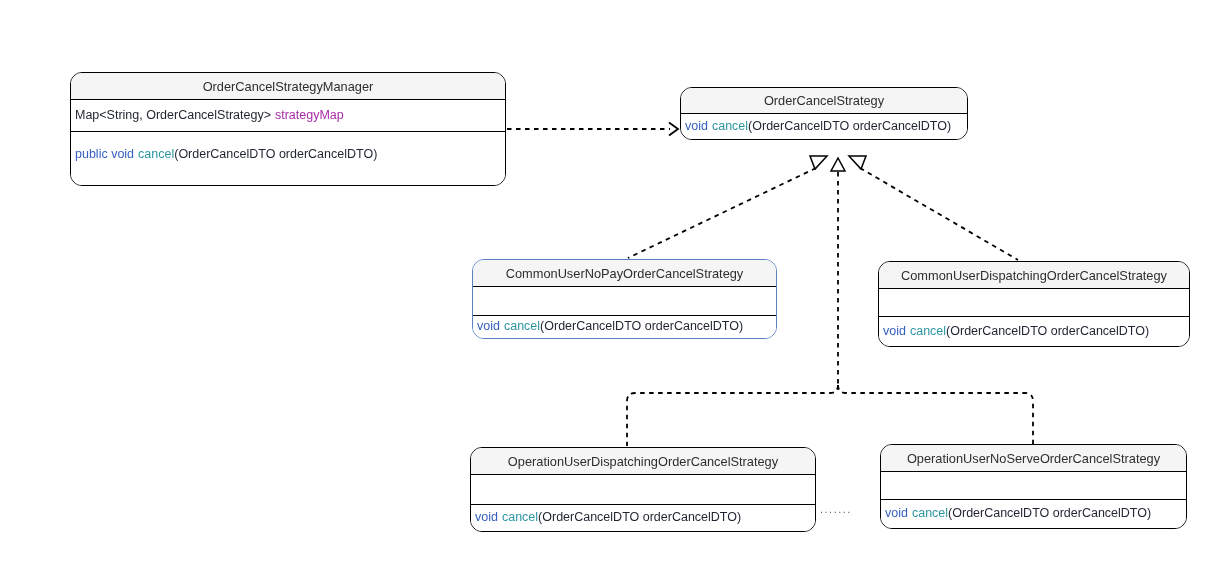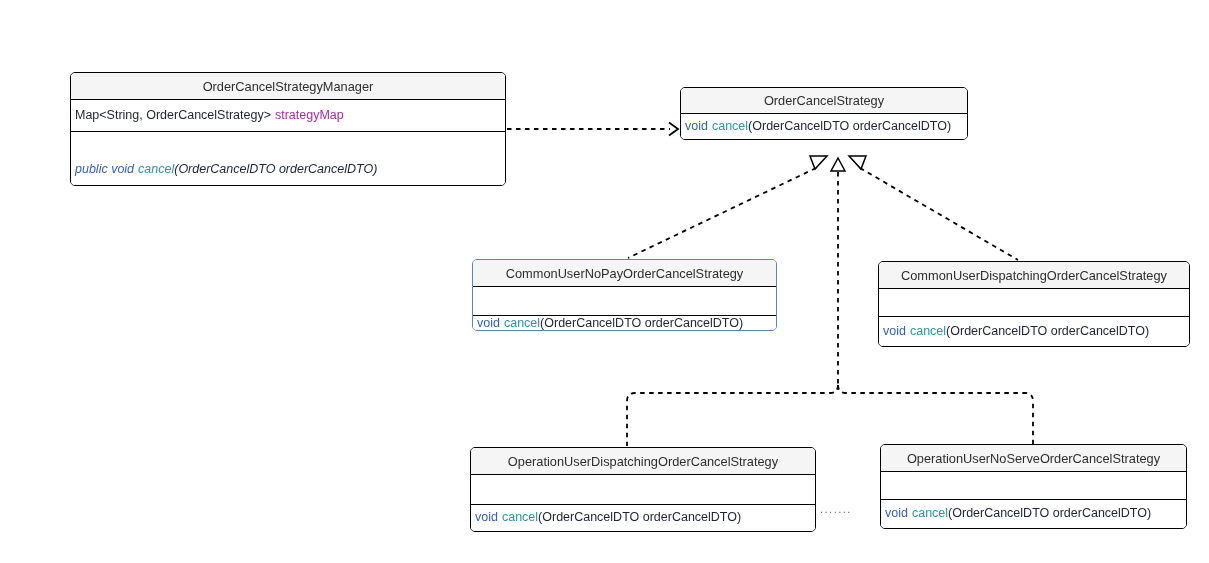--- a/index.html
+++ b/index.html
@@ -8,21 +8,21 @@
     width:1209px;height:563px;
     background:#ffffff;
     font-family:"Liberation Sans", sans-serif;
     overflow:hidden;
   }
   svg.connectors{position:absolute;left:0;top:0;width:1209px;height:563px;}
   .uml-class{
     position:absolute;
     box-sizing:border-box;
     border:1.6px solid var(--box-border,#000);
-    border-radius:5px;
+    border-radius:12px;
     background:#fff;
     display:flex;
     flex-direction:column;
     overflow:hidden;
     font-size:12.5px;
     color:var(--text,#262626);
   }
   .uml-class.selected{border-color:var(--selected-box-border,#5d81c1);}
   .uml-title{
     background:var(--header-bg,#f5f5f5);
@@ -33,21 +33,21 @@
   }
   .uml-section{
     border-top:1.6px solid var(--box-border,#000);
     box-sizing:border-box;
     display:flex;flex-direction:column;justify-content:center;
     padding:0 4px;
     flex:0 0 auto;
     background:#fff;
   }
   .uml-class.selected .uml-section{border-top-color:#000;}
-  .uml-section.bottom-align{justify-content:flex-end;padding-bottom:7px;font-style:italic;}
+  .uml-section.bottom-align{justify-content:center;padding-bottom:7px;}
   .member{white-space:nowrap;line-height:1.25;}
   .kw{color:var(--keyword,#3560c0);}
   .fn{color:var(--method-name,#2d95a2);margin-left:4px;}
   .params{color:var(--params-text,#1f2430);}
   .fieldtype{color:var(--params-text,#1f2430);}
   .fieldname{color:var(--field-name,#a62ca6);margin-left:4px;}
   .ellipsis{
     position:absolute;left:820px;top:503px;
     color:var(--ellipsis-color,#666);
     font-size:11px;letter-spacing:1.5px;
@@ -92,21 +92,21 @@
 
   <div class="uml-class" style="left:680px;top:87px;width:288px;height:53px">
     <div class="uml-title" style="height:25px">OrderCancelStrategy</div>
     <div class="uml-section" style="flex:1 1 auto">
       <div class="member">
         <span class="kw">void</span><span class="fn">cancel</span><span class="params">(OrderCancelDTO orderCancelDTO)</span>
       </div>
     </div>
   </div>
 
-  <div class="uml-class selected" style="left:472px;top:259px;width:305px;height:72px">
+  <div class="uml-class selected" style="left:472px;top:259px;width:305px;height:80px">
     <div class="uml-title" style="height:26px">CommonUserNoPayOrderCancelStrategy</div>
     <div class="uml-section" style="height:29px"></div>
     <div class="uml-section" style="flex:1 1 auto">
       <div class="member">
         <span class="kw">void</span><span class="fn">cancel</span><span class="params">(OrderCancelDTO orderCancelDTO)</span>
       </div>
     </div>
   </div>
 
   <div class="uml-class" style="left:878px;top:261px;width:312px;height:86px">

